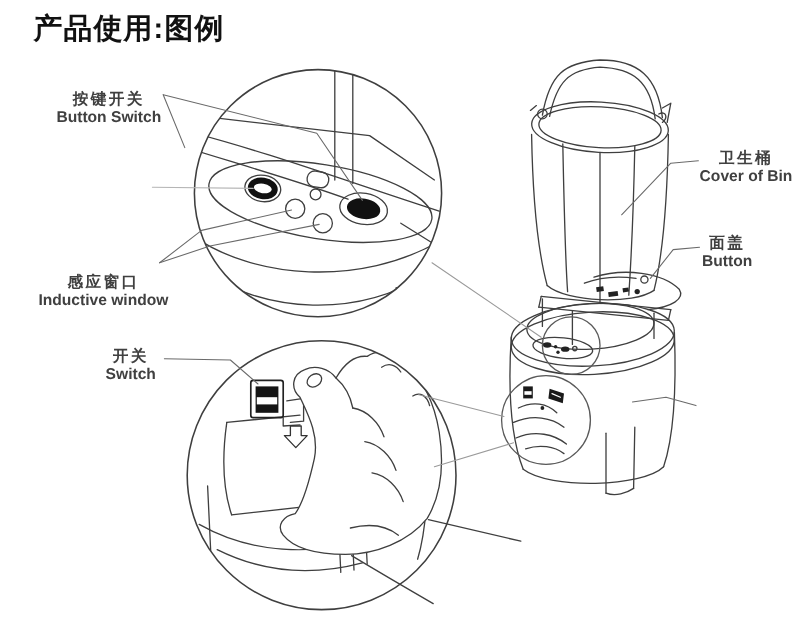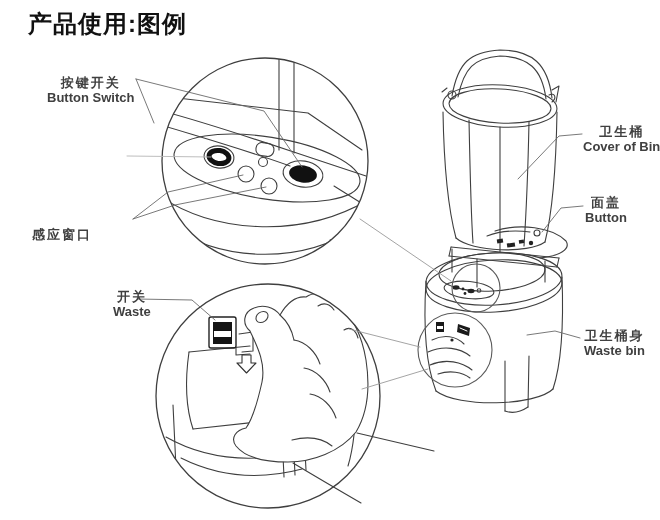--- a/index.html
+++ b/index.html
@@ -16,21 +16,21 @@
   .callout-label{
     position:absolute;font-size:13px;line-height:14.5px;font-weight:600;color:#404040;
     white-space:nowrap;
   }
   .callout-label .zh{display:block;letter-spacing:2px;}
   .callout-label .en{display:block;letter-spacing:0;}
   
   .lbl-button-switch{left:47px;top:76px;}
   .lbl-directive-light{left:22px;top:130px;}
   .lbl-inductive-window{left:32px;top:228px;}
-  .lbl-switch{left:113px;top:290px;}
+  .lbl-switch{left:88px;top:290px;}
   .lbl-body-of-bin{left:583px;top:125px;}
   .lbl-cover{left:585px;top:196px;}
   .lbl-waste-bin{left:584px;top:329px;}
 </style>
 </head>
 <body>
 
 <div id="stage">
 
   <svg id="art" width="660" height="520" viewBox="0 0 660 520" fill="none" stroke="#3f3f3f" stroke-width="1.1" stroke-linecap="round" stroke-linejoin="round">
@@ -230,35 +230,32 @@
   <div class="page-title">产品使用:图例</div>
 
   <div class="callout-label lbl-button-switch">
     <span class="zh">按键开关</span>
     <span class="en">Button Switch</span>
   </div>
 
 
   <div class="callout-label lbl-inductive-window">
     <span class="zh">感应窗口</span>
+    <span class="en">Inductive window</span>
   </div>
 
   <div class="callout-label lbl-switch">
     <span class="zh">开关</span>
-    <span class="en">Waste</span>
+    <span class="en">Switch</span>
   </div>
 
   <div class="callout-label lbl-body-of-bin">
     <span class="zh">卫生桶</span>
     <span class="en">Cover of Bin</span>
   </div>
 
   <div class="callout-label lbl-cover">
     <span class="zh">面盖</span>
     <span class="en">Button</span>
   </div>
 
-  <div class="callout-label lbl-waste-bin">
-    <span class="zh">卫生桶身</span>
-    <span class="en">Waste bin</span>
-  </div>
 
 </div>
 
 </body></html>

